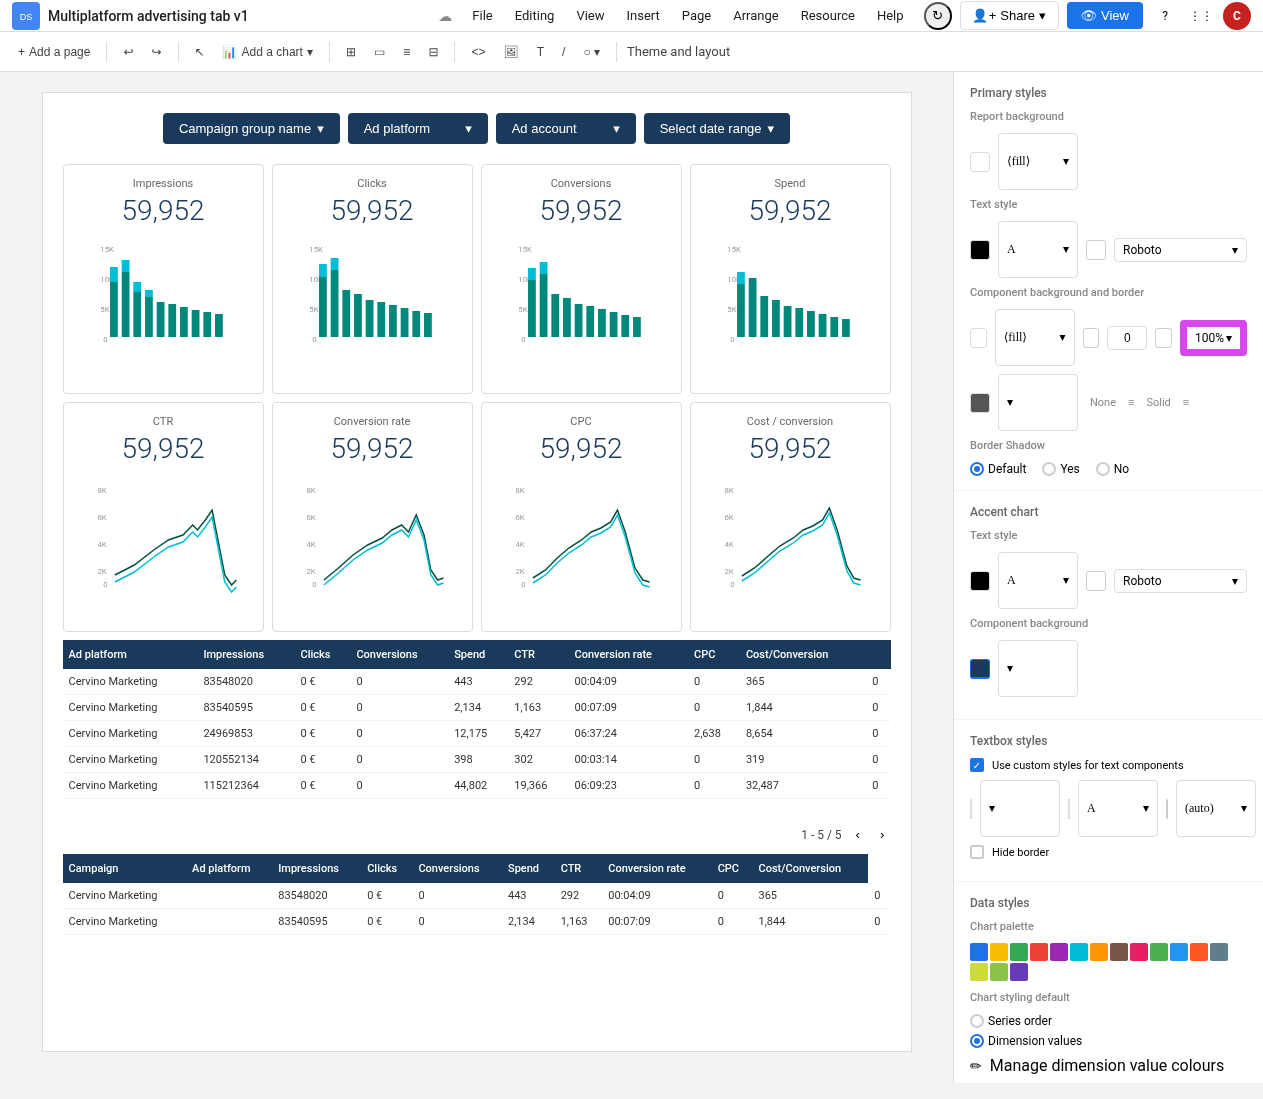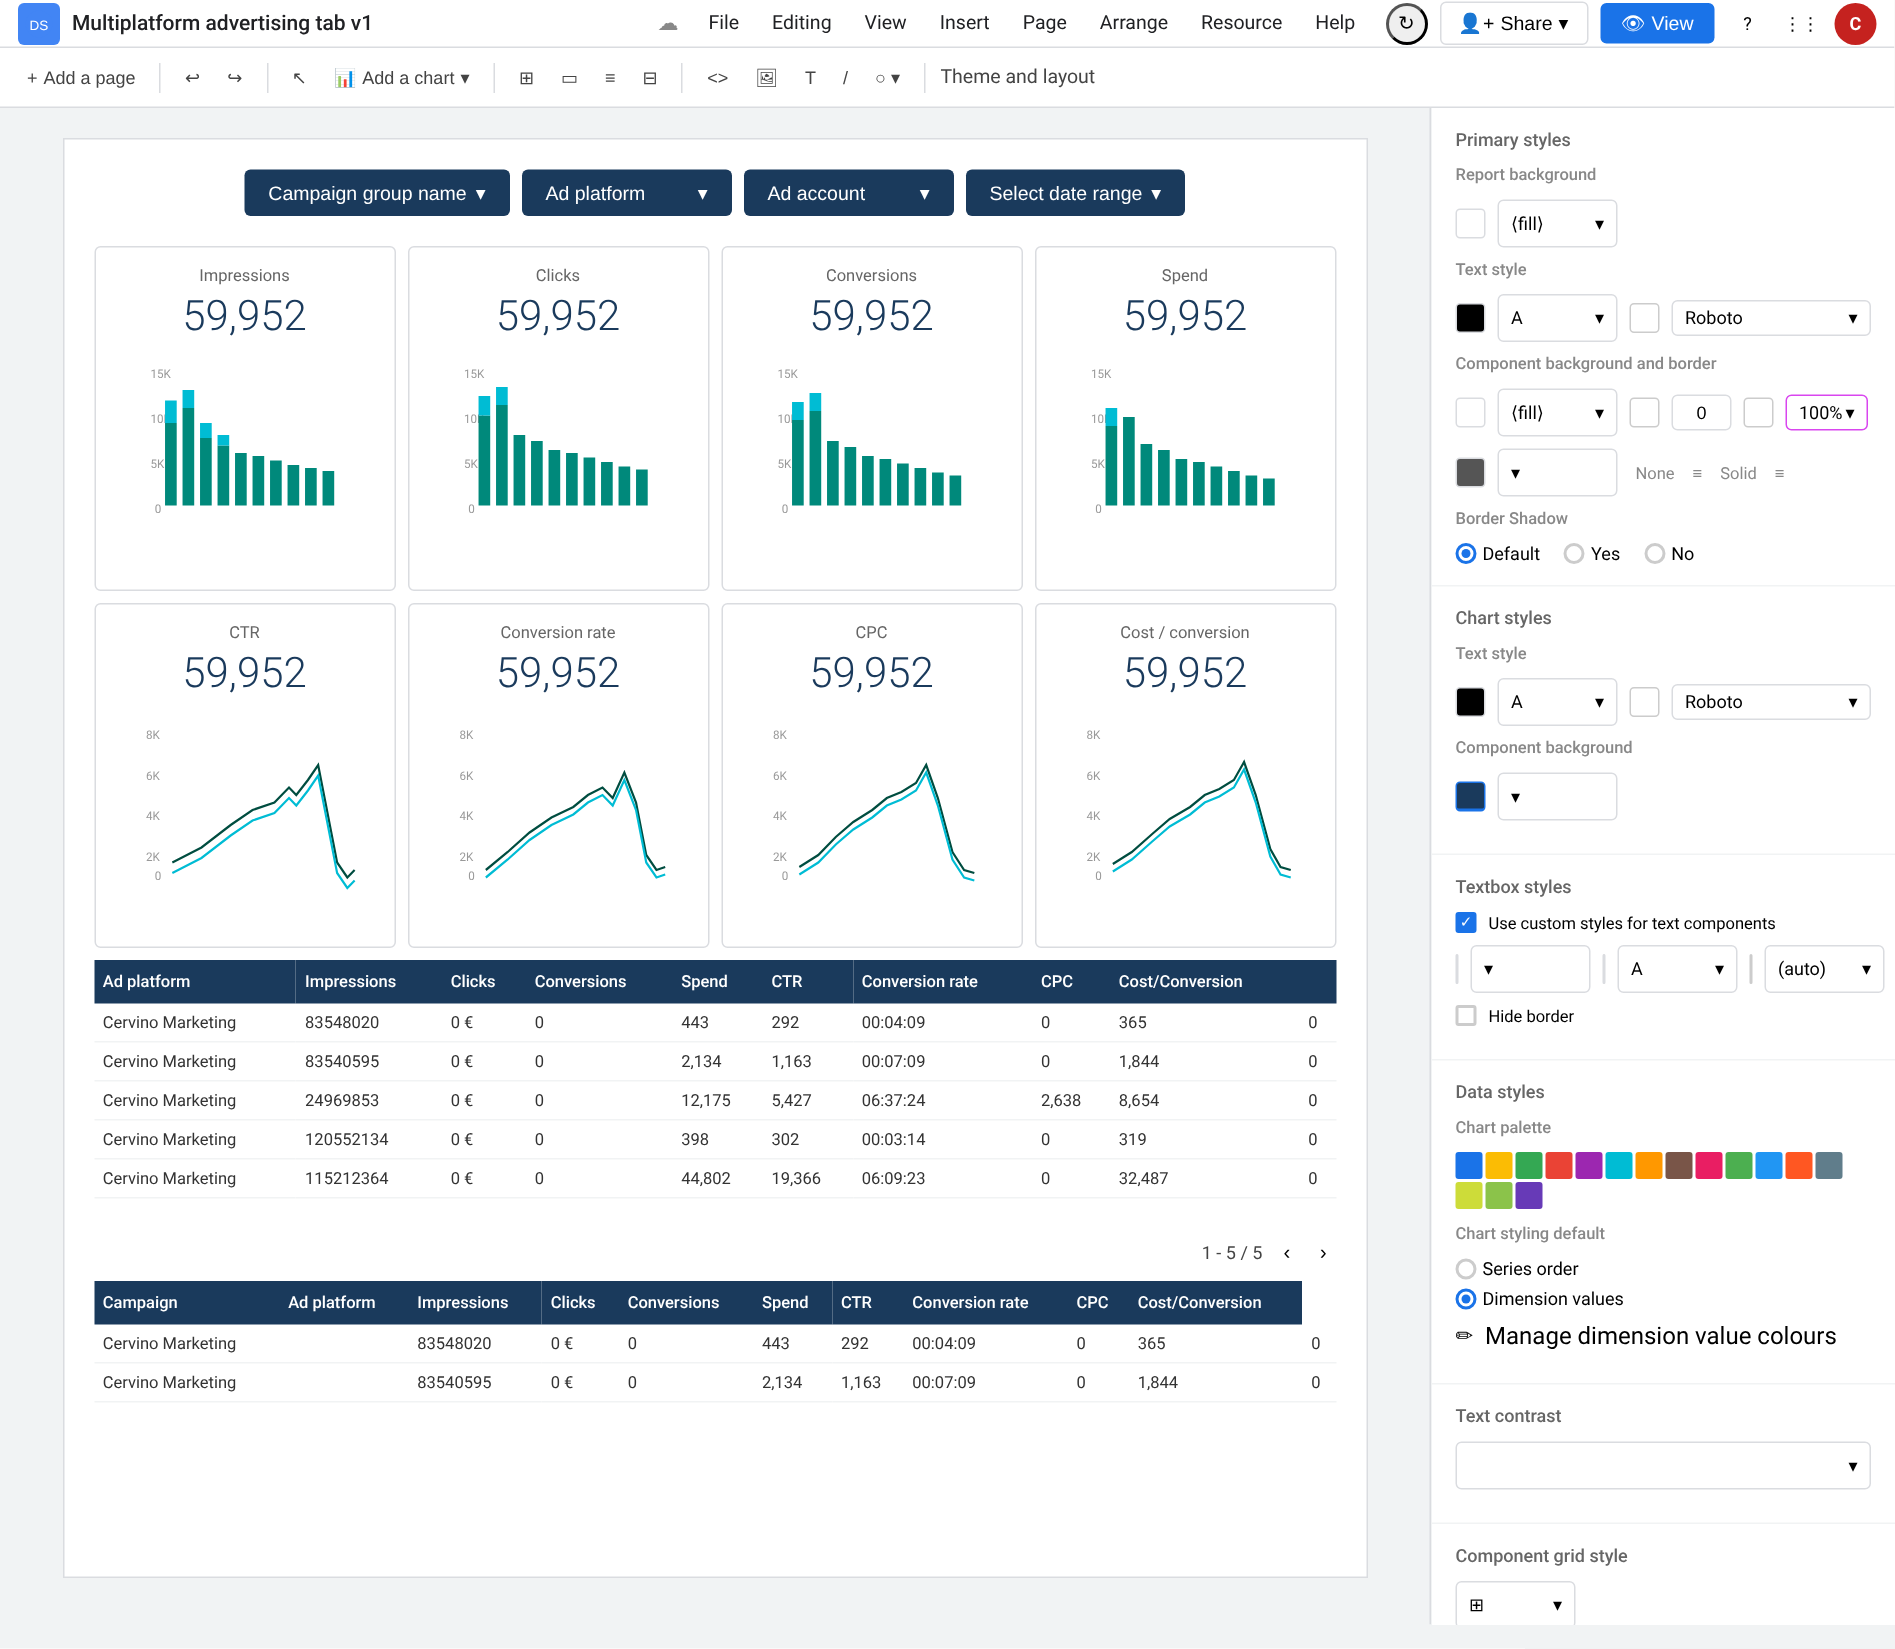--- a/index.html
+++ b/index.html
@@ -85,31 +85,31 @@
     }
     .panel-header {
       display: flex; align-items: center; justify-content: space-between;
       padding: 16px; border-bottom: 1px solid #dadce0;
     }
     .panel-title { font-size: 16px; color: #202124; font-weight: 400; }
     .close-btn { border: none; background: none; cursor: pointer; font-size: 18px; color: #666; }
     .panel-section { padding: 14px 16px; border-bottom: 1px solid #f1f3f4; }
     .panel-section-title { font-size: 12px; color: #666; margin-bottom: 10px; font-weight: 500; }
     .panel-row { display: flex; align-items: center; gap: 8px; margin-bottom: 8px; }
-    .style-select { border: 1px solid #dadce0; border-radius: 4px; padding: 8px 8px; font-size: 12px; background: #fff; cursor: pointer; display: flex; align-items: center; gap: 4px; min-width: 80px; justify-content: space-between; }
+    .style-select { border: 1px solid #dadce0; border-radius: 4px; padding: 20px 8px; font-size: 12px; background: #fff; cursor: pointer; display: flex; align-items: center; gap: 4px; min-width: 80px; justify-content: space-between; font-family: Liberation Serif, serif; }
     .style-select-wide { min-width: 120px; }
     .color-swatch { width: 20px; height: 20px; border-radius: 3px; border: 1px solid #dadce0; cursor: pointer; }
     .radio-group { display: flex; gap: 16px; align-items: center; }
     .radio-item { display: flex; gap: 4px; font-size: 12px; cursor: pointer; }
     .radio-circle { width: 14px; height: 14px; border-radius: 50%; border: 2px solid #ccc; display: flex; align-items: center; justify-content: center; }
     .radio-circle.selected { border-color: #1a73e8; }
     .radio-dot { width: 6px; height: 6px; border-radius: 50%; background: #1a73e8; }
     .font-select { border: 1px solid #dadce0; border-radius: 4px; padding: 4px 8px; font-size: 12px; display: flex; align-items: center; gap: 4px; cursor: pointer; justify-content: space-between; flex: 1; }
     .number-input { border: 1px solid #dadce0; border-radius: 4px; padding: 4px 8px; font-size: 12px; width: 40px; text-align: center; }
-    .percent-select { border: 1px solid #d946ef; border-radius: 4px; padding: 4px 8px; font-size: 12px; display: flex; align-items: center; gap: 2px; cursor: pointer; }
+    .percent-select { border: 7px solid #d946ef; border-radius: 4px; padding: 4px 8px; font-size: 12px; display: flex; align-items: center; gap: 2px; cursor: pointer; }
     .checkbox { width: 14px; height: 14px; border: 2px solid #1a73e8; background: #1a73e8; display: flex; align-items: center; justify-content: center; border-radius: 2px; }
     .checkbox-check { color: #fff; font-size: 10px; }
     .checkbox-empty { width: 14px; height: 14px; border: 2px solid #ccc; border-radius: 2px; }
     .chart-palette { display: flex; gap: 2px; flex-wrap: wrap; margin-top: 6px; }
     .palette-swatch { width: 18px; height: 18px; border-radius: 2px; cursor: pointer; }
     .accent-bg-select { border: 1px solid #1a73e8; border-bottom: 2px solid #1a73e8; }
   </style>
 </head>
 <body>
 
@@ -572,21 +572,21 @@
           <span>Yes</span>
         </div>
         <div class="radio-item">
           <div class="radio-circle"></div>
           <span>No</span>
         </div>
       </div>
     </div>
 
     <div class="panel-section">
-      <div class="panel-section-title">Chart styles</div>
+      <div class="panel-section-title">Accent chart</div>
       <div class="panel-section-title" style="font-size:11px;color:#888;">Text style</div>
       <div class="panel-row">
         <div class="color-swatch" style="background:#000;"></div>
         <div class="style-select">
             <span>A</span>
             <span>▾</span>
           </div>
         <div class="color-swatch" style="background:#fff;border:1px solid #ccc;"></div>
         <div class="font-select">
           <span>Roboto</span>

